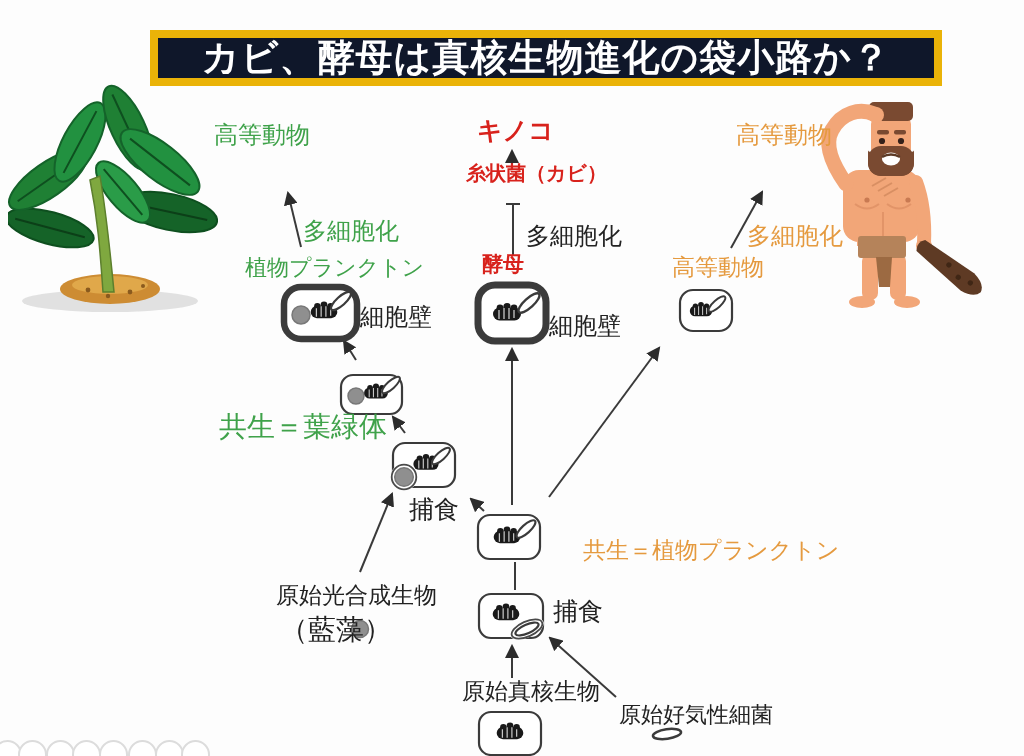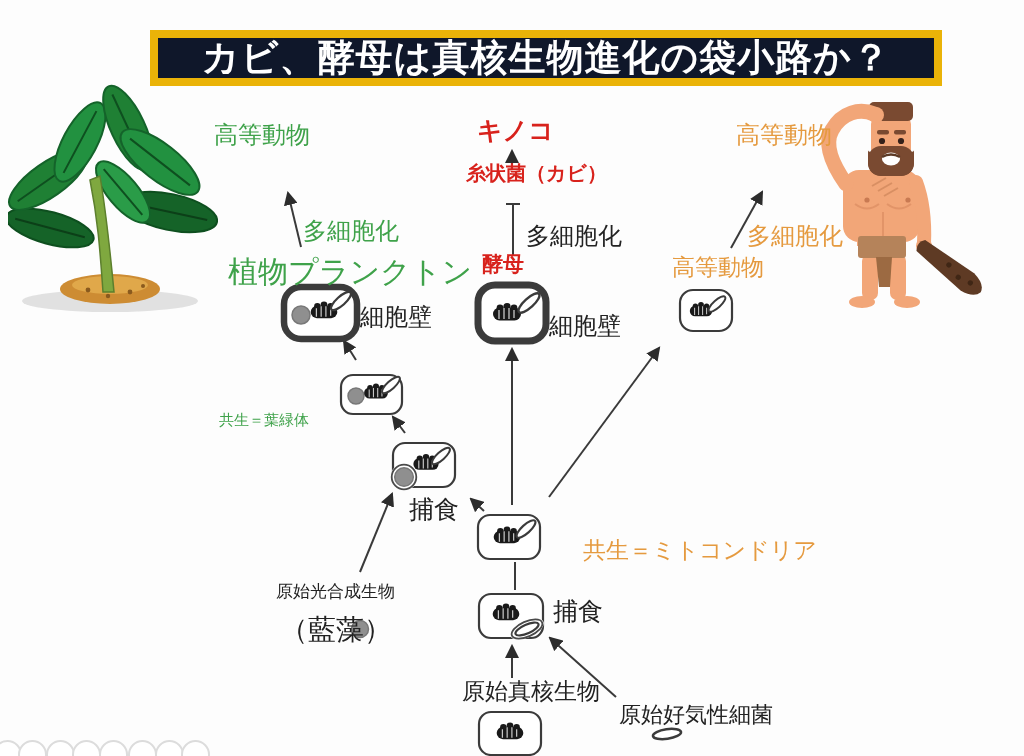--- a/index.html
+++ b/index.html
@@ -208,30 +208,30 @@
     <span>カビ、酵母は真核生物進化の袋小路か？</span>
   </div>
 
   <div class="lbl green" style="left:214px;top:121px;font-size:24px">高等動物</div>
   <div class="lbl red" style="left:477px;top:116px;font-size:25px">キノコ</div>
   <div class="lbl orange" style="left:736px;top:121px;font-size:24px">高等動物</div>
   <div class="lbl red" style="left:466px;top:162px;font-size:20px">糸状菌（カビ）</div>
   <div class="lbl green" style="left:303px;top:217px;font-size:24px">多細胞化</div>
   <div class="lbl black" style="left:526px;top:222px;font-size:24px">多細胞化</div>
   <div class="lbl orange" style="left:747px;top:222px;font-size:24px">多細胞化</div>
-  <div class="lbl green" style="left:228px;top:255px;font-size:30px">植物プランクトン</div>
+  <div class="lbl green" style="left:245px;top:255px;font-size:22px">植物プランクトン</div>
   <div class="lbl red" style="left:482px;top:252px;font-size:21px">酵母</div>
   <div class="lbl orange" style="left:672px;top:254px;font-size:23px">高等動物</div>
   <div class="lbl black" style="left:360px;top:303px;font-size:24px">細胞壁</div>
   <div class="lbl black" style="left:549px;top:312px;font-size:24px">細胞壁</div>
-  <div class="lbl green" style="left:219px;top:411px;font-size:15px">共生＝葉緑体</div>
+  <div class="lbl green" style="left:219px;top:411px;font-size:28px">共生＝葉緑体</div>
   <div class="lbl black" style="left:409px;top:495px;font-size:25px">捕食</div>
-  <div class="lbl orange" style="left:583px;top:537px;font-size:23px">共生＝ミトコンドリア</div>
+  <div class="lbl orange" style="left:583px;top:537px;font-size:23px">共生＝植物プランクトン</div>
   <div class="lbl black" style="left:553px;top:597px;font-size:25px">捕食</div>
-  <div class="lbl black" style="left:276px;top:582px;font-size:17px">原始光合成生物</div>
+  <div class="lbl black" style="left:276px;top:582px;font-size:23px">原始光合成生物</div>
   <div class="lbl black" style="left:280px;top:614px;font-size:28px">（藍藻）</div>
   <div class="lbl black" style="left:619px;top:702px;font-size:22px">原始好気性細菌</div>
   <div class="lbl black" style="left:462px;top:678px;font-size:23px">原始真核生物</div>
 
   <div class="share" style="left:-7px"></div>
   <div class="share" style="left:18px"></div>
   <div class="share" style="left:46px"></div>
   <div class="share" style="left:72px"></div>
   <div class="share" style="left:99px"></div>
   <div class="share" style="left:128px"></div>

